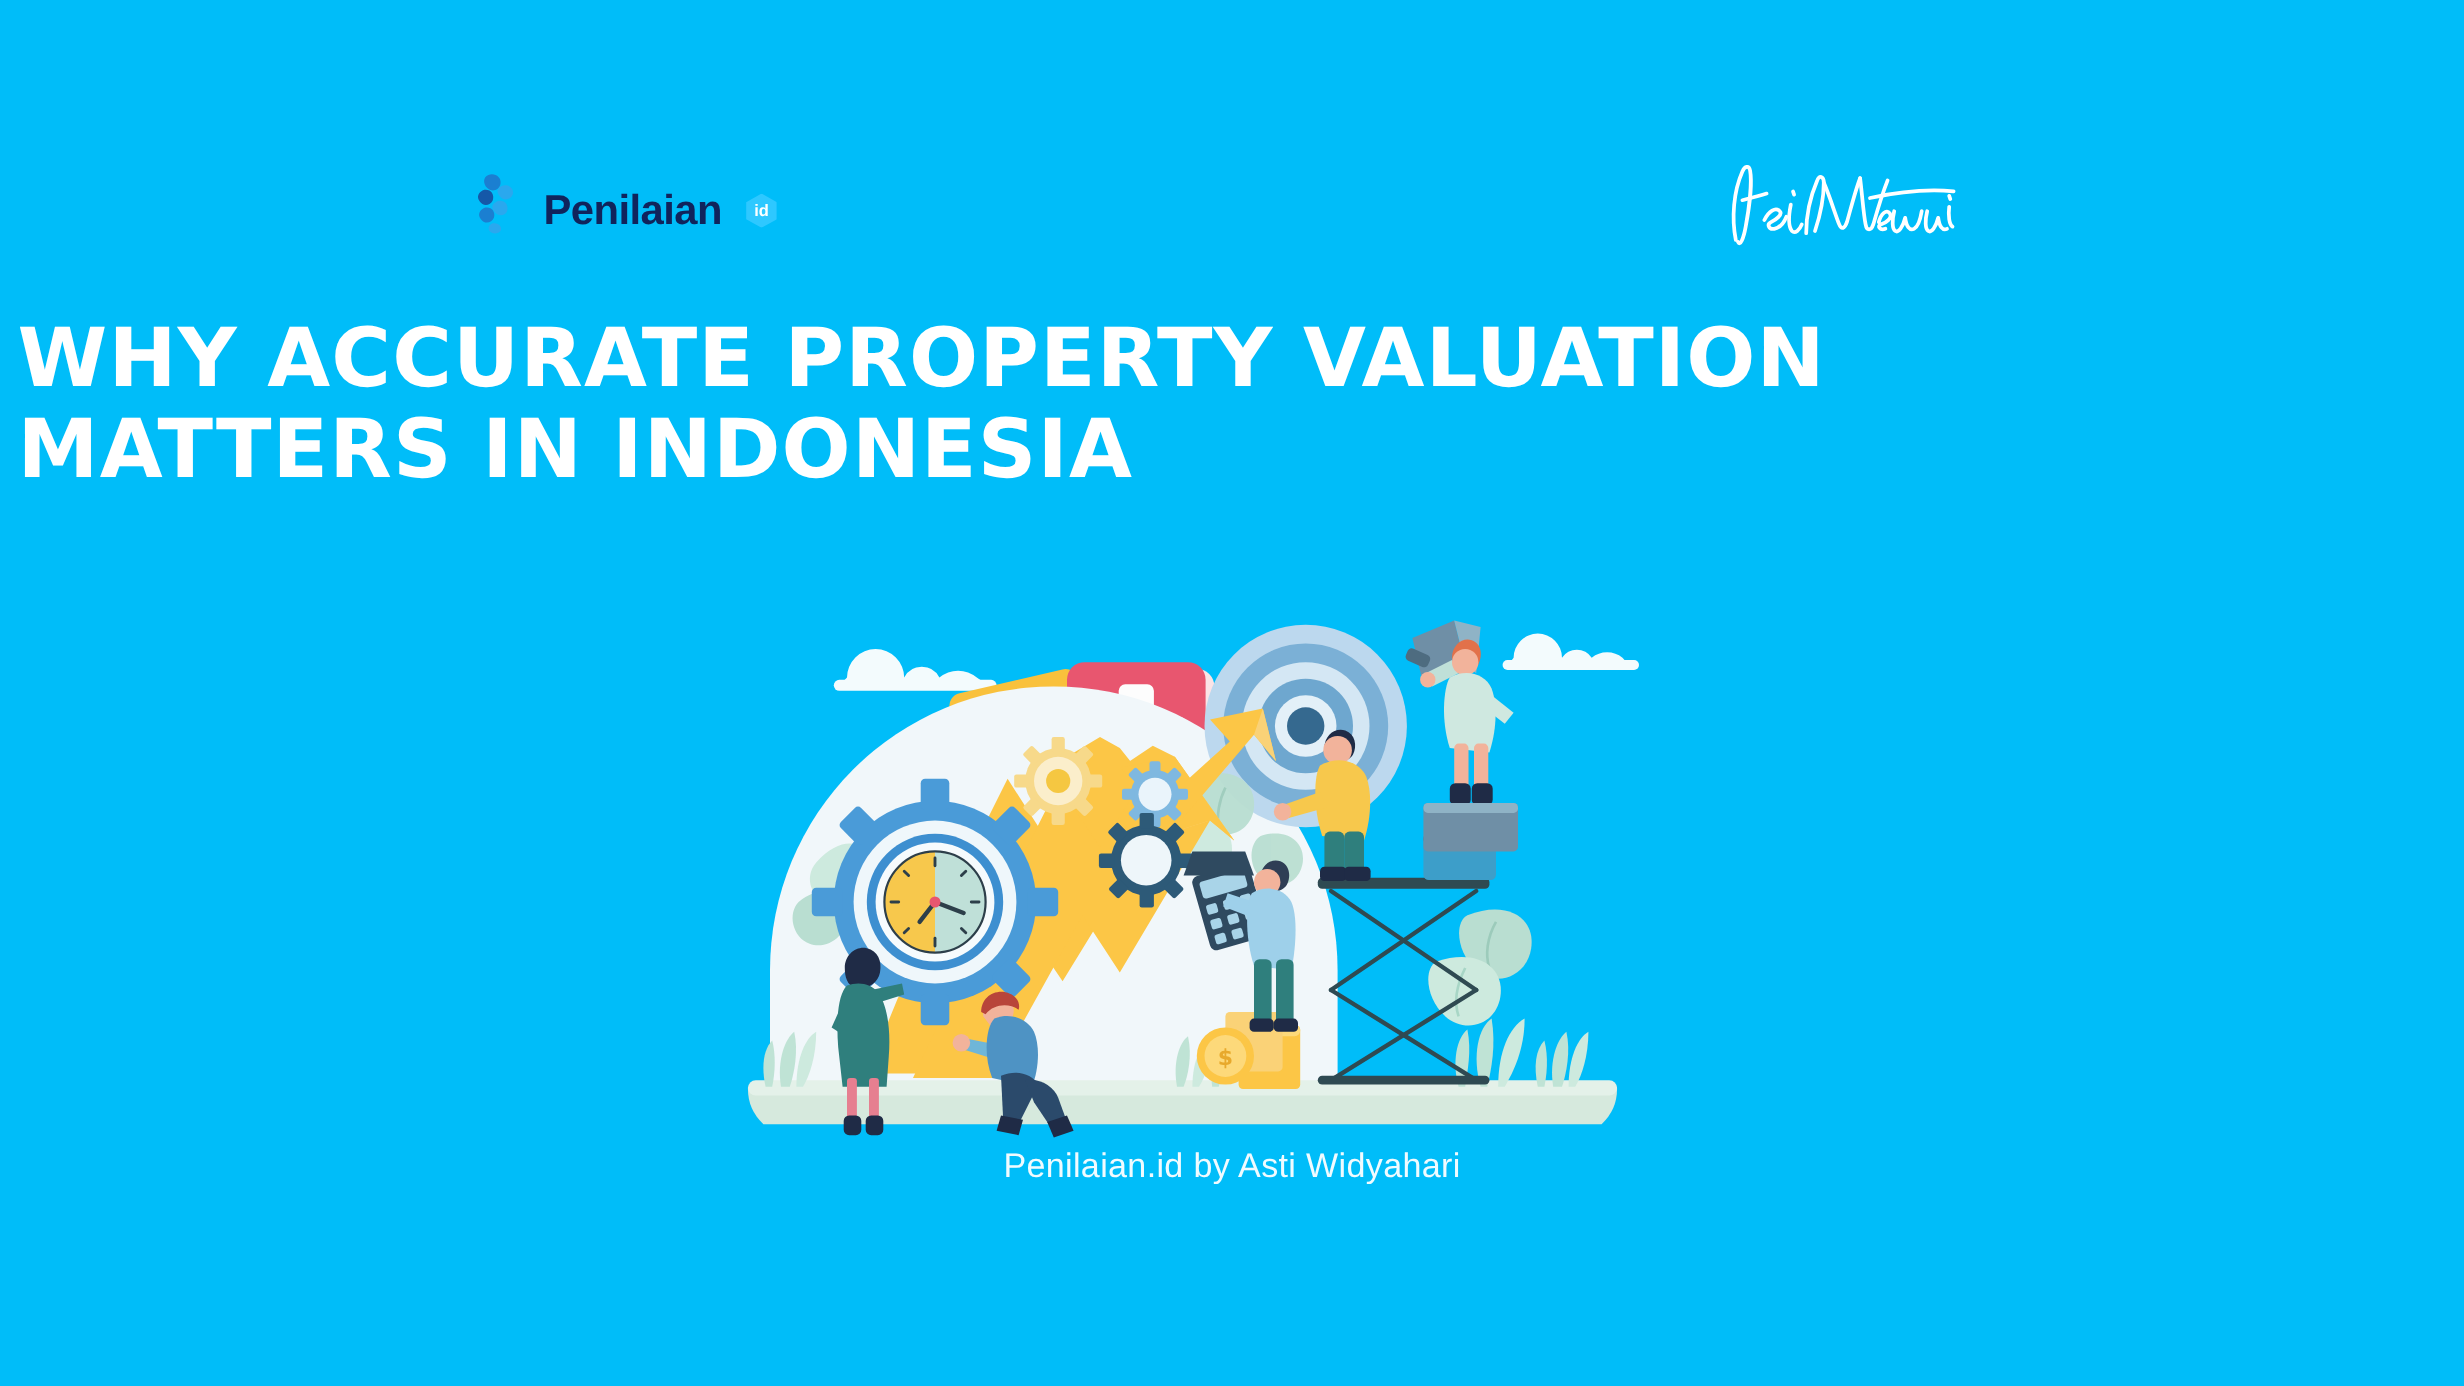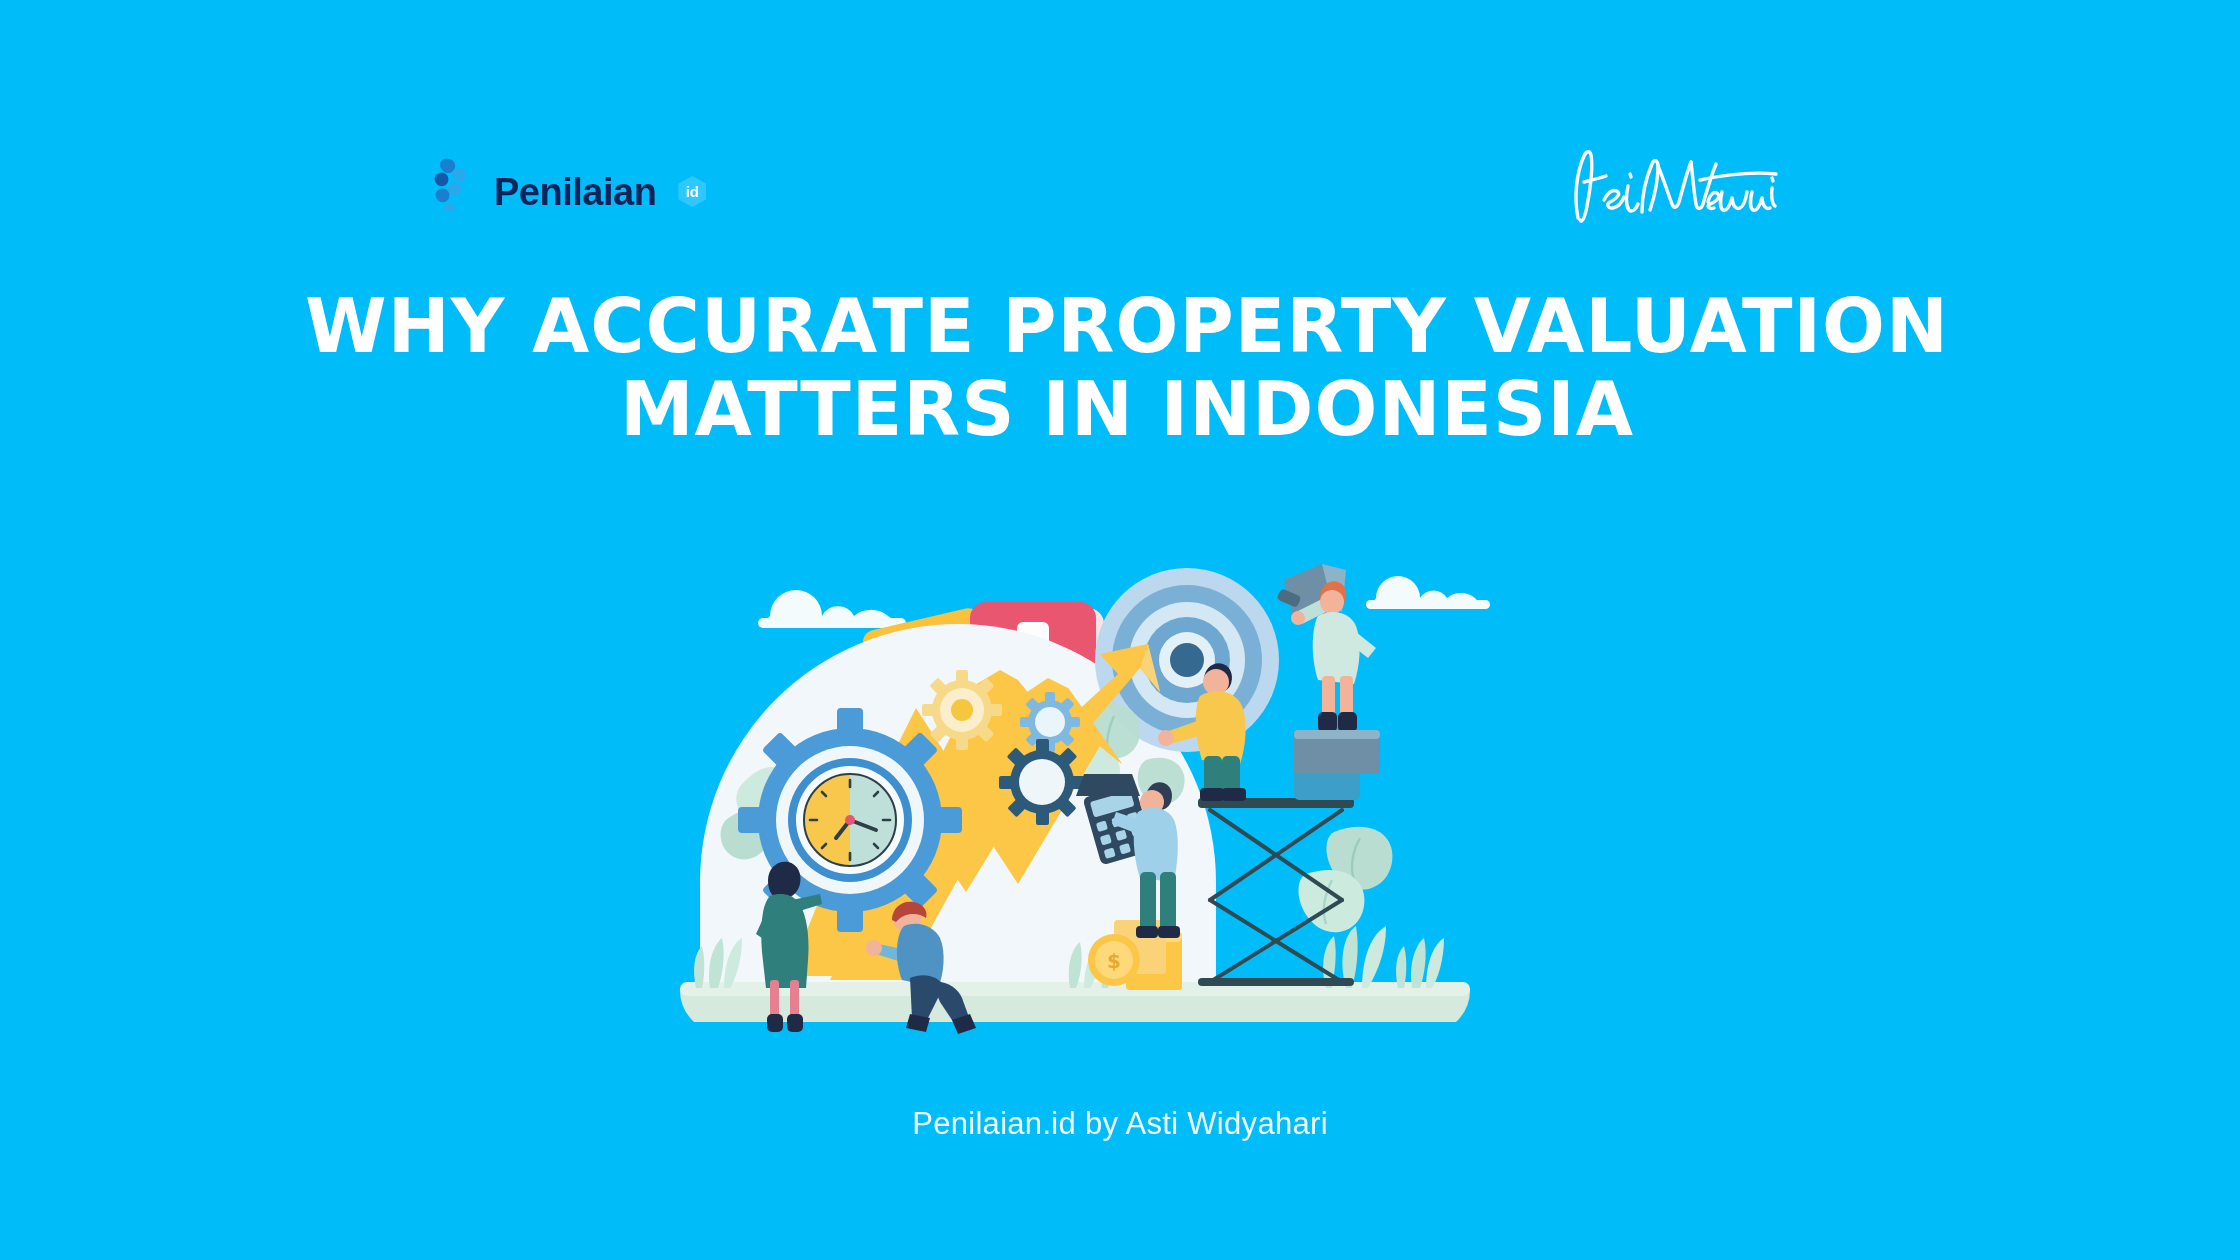--- a/index.html
+++ b/index.html
@@ -34,37 +34,35 @@
     background:#2ec8ff;
   }
 
   .signature{
     position:absolute;left:1560px;top:140px;
     width:230px;height:95px;
   }
 
   
   .title-block{
-    position:absolute;left:0;right:0;top:285px;
-    text-align:center;
-    padding-left:14px;
+    position:absolute;left:16px;right:0;top:285px;
   }
   .title-line{
     display:block;
     color:#ffffff;
     font-family:"DejaVu Sans", sans-serif;
     font-weight:bold;
     font-size:74px;
     letter-spacing:1px;
     line-height:1.12;
   }
 
   
   .footer-caption{
-    position:absolute;left:0;right:0;top:1106px;
+    position:absolute;left:0;right:0;top:1042px;
     text-align:center;
     color:#f0fbff;
     font-size:31px;
     font-weight:400;
     letter-spacing:.3px;
   }
 
   
   .illustration{
     position:absolute;left:670px;top:520px;

